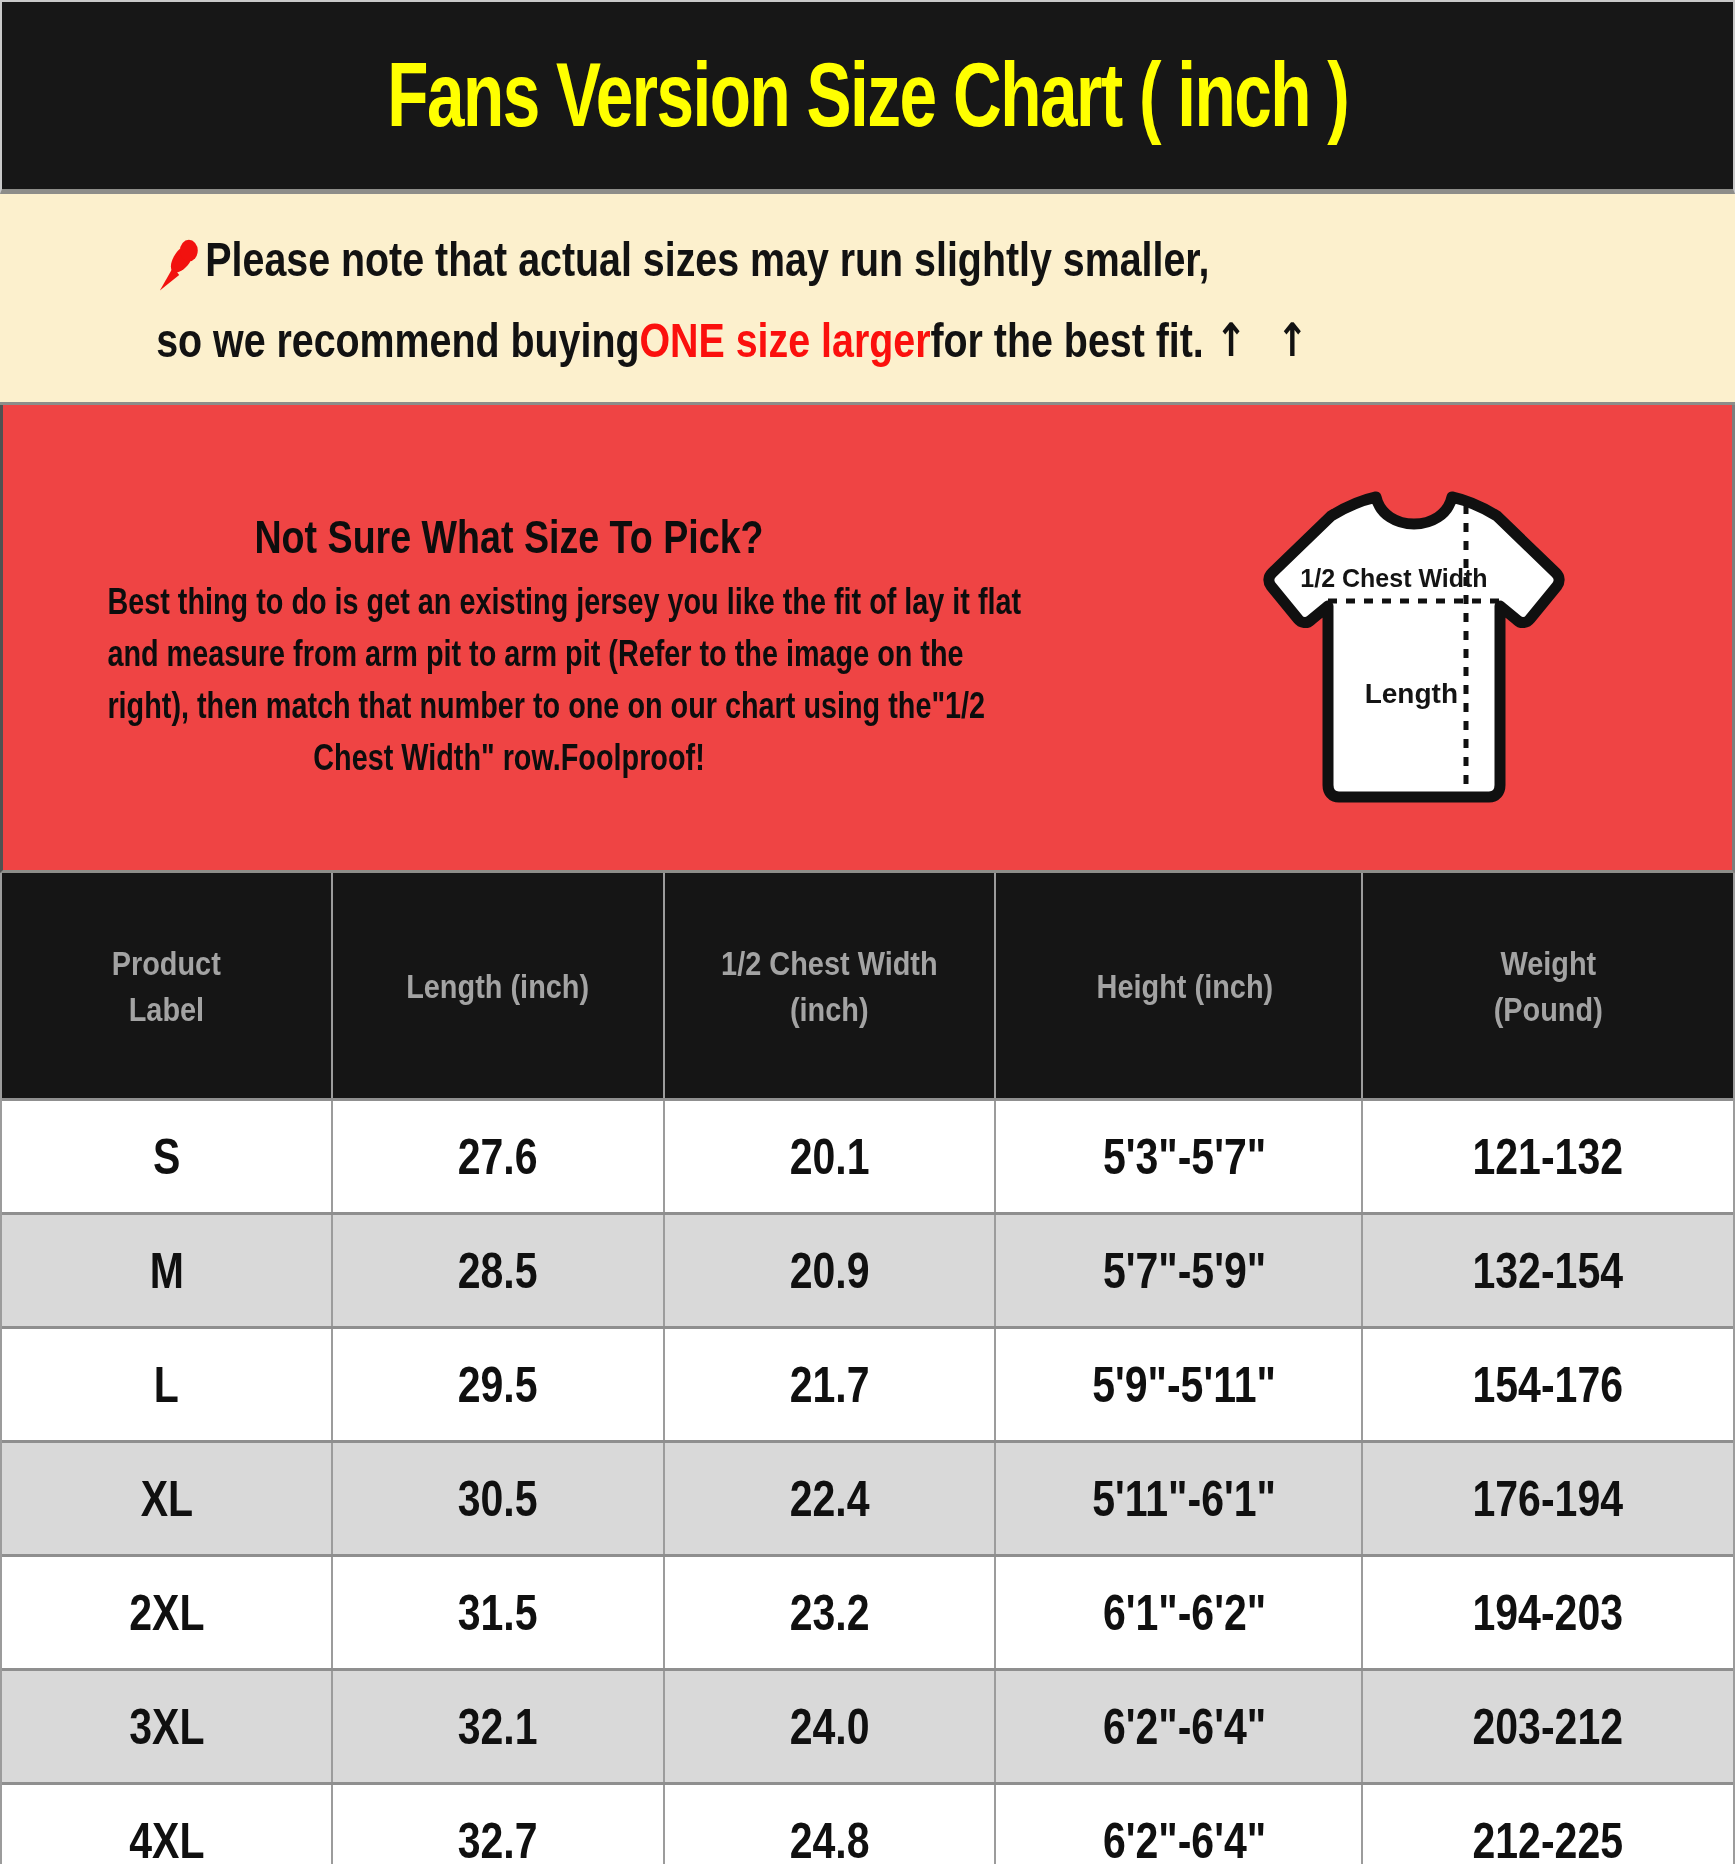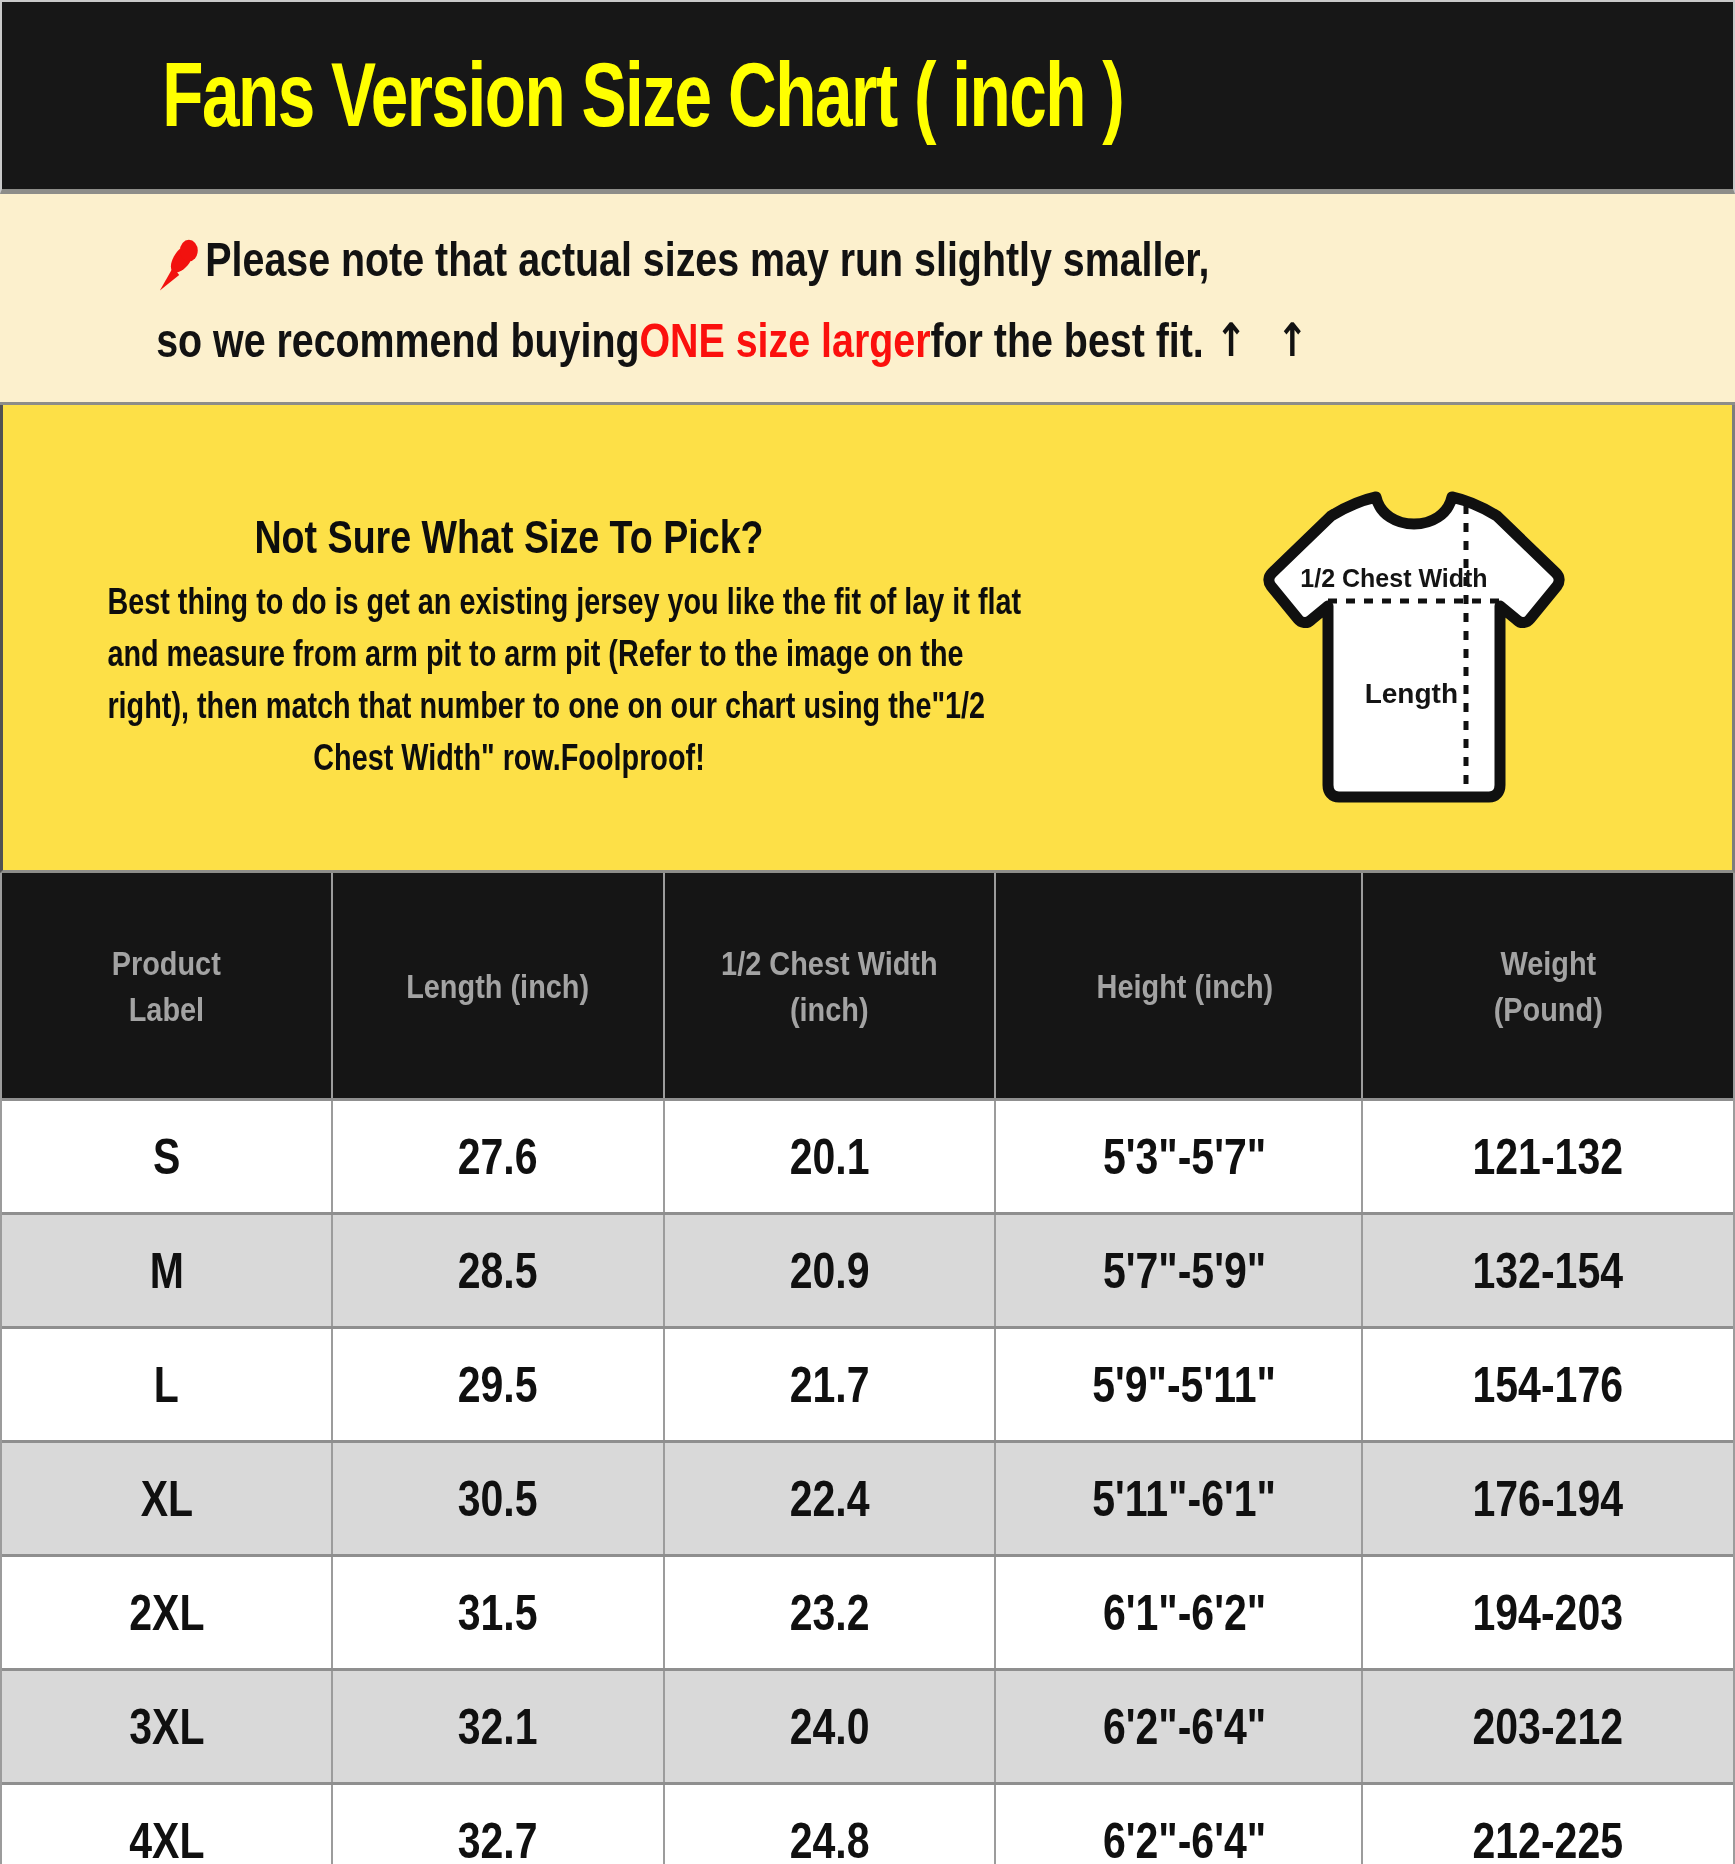--- a/index.html
+++ b/index.html
@@ -4,42 +4,42 @@
 <style>
   html,body{margin:0;padding:0;background:#ffffff;}
   *{box-sizing:border-box;}
   .page{
     position:relative;width:1735px;height:1864px;margin:0 auto;
     background:#ffffff;font-family:"Liberation Sans",sans-serif;overflow:hidden;
   }
   
   .title-band{
     height:194px;background:#171717;border:2px solid #c9c9c9;border-bottom:5px solid #8d8d89;
-    display:flex;align-items:center;
+    display:flex;align-items:center;justify-content:center;
   }
   .title-band .title{
     display:inline-block;color:#ffff00;font-size:90px;font-weight:bold;
     letter-spacing:-2px;transform:scaleX(.75);transform-origin:center;white-space:nowrap;
   }
   
   .note-band{
     height:211px;background:#fcf0cd;border-bottom:3px solid #8d8d89;
     display:flex;flex-direction:column;justify-content:center;row-gap:22px;
   }
   .note-line{
     display:flex;align-items:center;white-space:nowrap;
     font-size:48px;font-weight:bold;color:#121212;
     transform:scaleX(.82);transform-origin:center;
   }
   .note-line .hl{color:#fb100d;}
   .pin{width:58px;height:62px;margin-right:2px;transform:translateY(6px);}
   .arrows{font-family:"DejaVu Sans",sans-serif;font-weight:900;font-size:46px;margin-left:14px;letter-spacing:10px;}
   
   .guide-band{
-    position:relative;height:468px;background:#fde047;
+    position:relative;height:468px;background:#ef4444;
     border-bottom:3px solid #8d8d89;border-left:3px solid #515151;border-right:3px solid #7d7d7d;
   }
   .guide-text{
     position:absolute;left:4px;top:104px;width:1004px;text-align:center;color:#0d0d0d;
     transform:scaleX(.8);transform-origin:50% 0;
   }
   .guide-heading{font-size:47px;font-weight:bold;margin-bottom:12px;white-space:nowrap;}
   .guide-line{font-size:36px;font-weight:bold;line-height:52px;white-space:nowrap;}
   .shirt-svg{position:absolute;left:1255px;top:58px;width:312px;height:346px;}
   .shirt-label{font-family:"Liberation Sans",sans-serif;font-weight:600;fill:#141414;}

